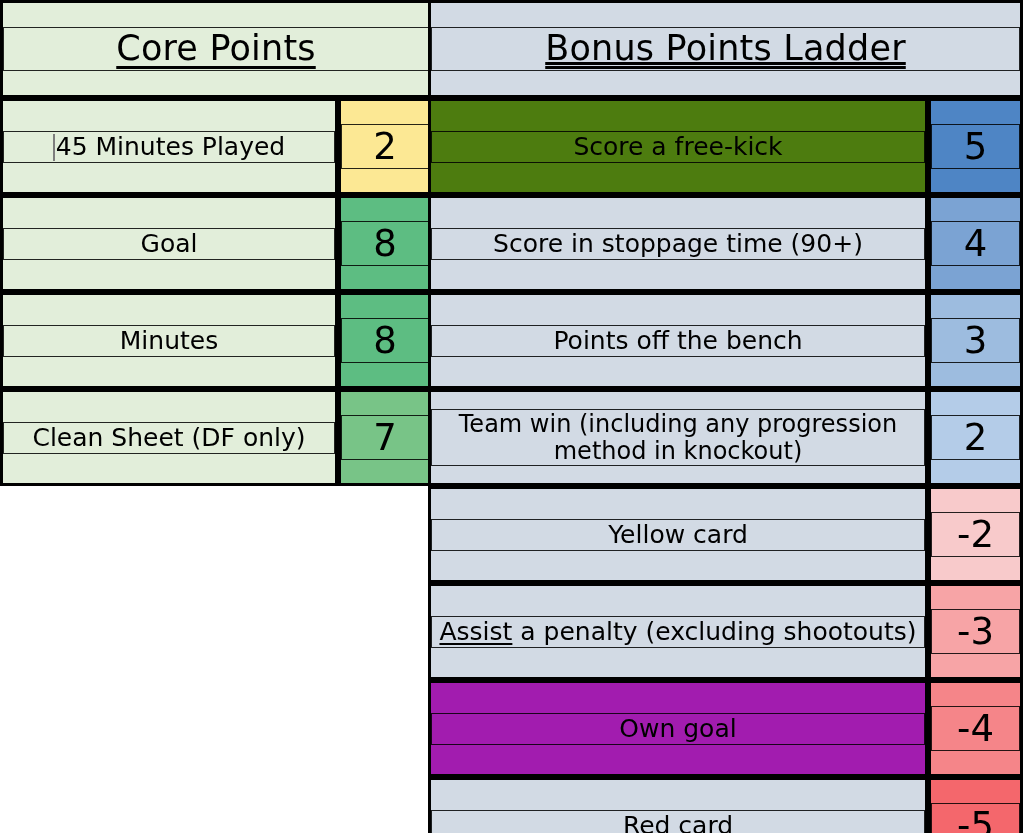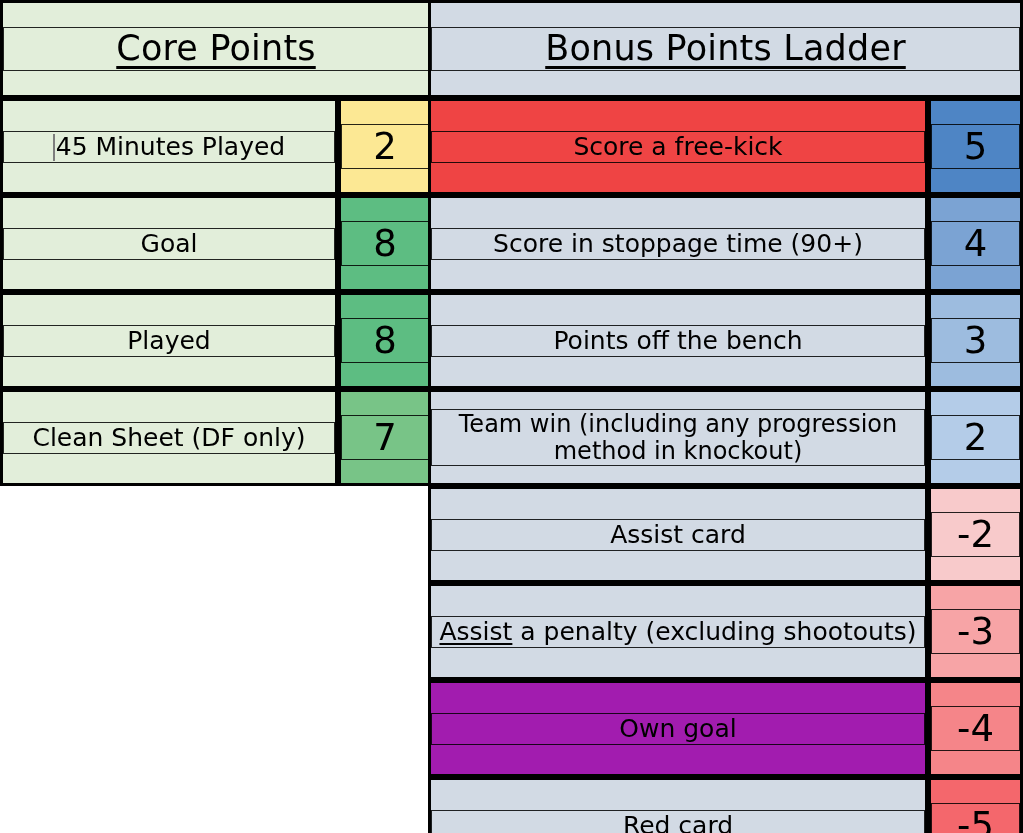--- a/index.html
+++ b/index.html
@@ -86,21 +86,21 @@
   #core-table { left: 0px;  top: 0px;  width: 432px; }
   #core-table col.c1 { width: 338px; }
   #core-table col.c2 { width: 94px; }
   #core-table tr.hrow td { height: 92px; }
   #core-table tr.drow td { height: 91px; margin-left: 46px; }
 
   
   #bonus-table { left: 428px; top: 0px; width: 595px; }
   #bonus-table col.c1 { width: 500px; }
   #bonus-table col.c2 { width: 95px; }
-  #bonus-table tr.hrow td { height: 92px; }
+  #bonus-table tr.hrow td { height: 92px; text-decoration: underline; }
   #bonus-table tr.drow td { height: 91px; }
 </style>
 </head>
 <body>
 
 <div id="stage">
 
   <table class="tbl" id="core-table">
     <colgroup>
         <col class="c1">
@@ -128,21 +128,21 @@
         <td class="label" style="background:#e2eeda;">
           <span class="cellwrap"><span>Goal</span></span>
         </td>
         <td class="score" style="background:#5dbd82;">
           <span class="cellwrap"><span>8</span></span>
         </td>
       </tr>
 
       <tr class="drow">
         <td class="label" style="background:#e2eeda;">
-          <span class="cellwrap"><span>Played</span></span>
+          <span class="cellwrap"><span>Minutes</span></span>
         </td>
         <td class="score" style="background:#5dbd82;">
           <span class="cellwrap"><span>8</span></span>
         </td>
       </tr>
 
       <tr class="drow">
         <td class="label" style="background:#e2eeda;">
           <span class="cellwrap"><span>Clean Sheet (DF only)</span></span>
         </td>
@@ -161,21 +161,21 @@
     <tbody>
       <tr class="hrow">
         <td colspan="2" class="hdr" style="background:#d2dae4;">
           <span class="cellwrap">
             <span class="u">Bonus Points Ladder</span>
           </span>
         </td>
       </tr>
 
       <tr class="drow">
-        <td class="label" style="background:#ef4444;">
+        <td class="label" style="background:#4d7c0f;">
           <span class="cellwrap"><span>Score a free-kick</span></span>
         </td>
         <td class="score" style="background:#4e85c5;">
           <span class="cellwrap"><span>5</span></span>
         </td>
       </tr>
 
       <tr class="drow">
         <td class="label" style="background:#d2dae4;">
           <span class="cellwrap"><span>Score in stoppage time (90+)</span></span>
@@ -198,21 +198,21 @@
         <td class="label small" style="background:#d2dae4;">
           <span class="cellwrap"><span>Team win (including any progression method in knockout)</span></span>
         </td>
         <td class="score" style="background:#b4cce8;">
           <span class="cellwrap"><span>2</span></span>
         </td>
       </tr>
 
       <tr class="drow">
         <td class="label" style="background:#d2dae4;">
-          <span class="cellwrap"><span>Assist card</span></span>
+          <span class="cellwrap"><span>Yellow card</span></span>
         </td>
         <td class="score" style="background:#f8cacb;">
           <span class="cellwrap"><span>-2</span></span>
         </td>
       </tr>
 
       <tr class="drow">
         <td class="label" style="background:#d2dae4;">
           <span class="cellwrap"><span class="uline">Assist</span><span> a penalty (excluding shootouts)</span></span>
         </td>

